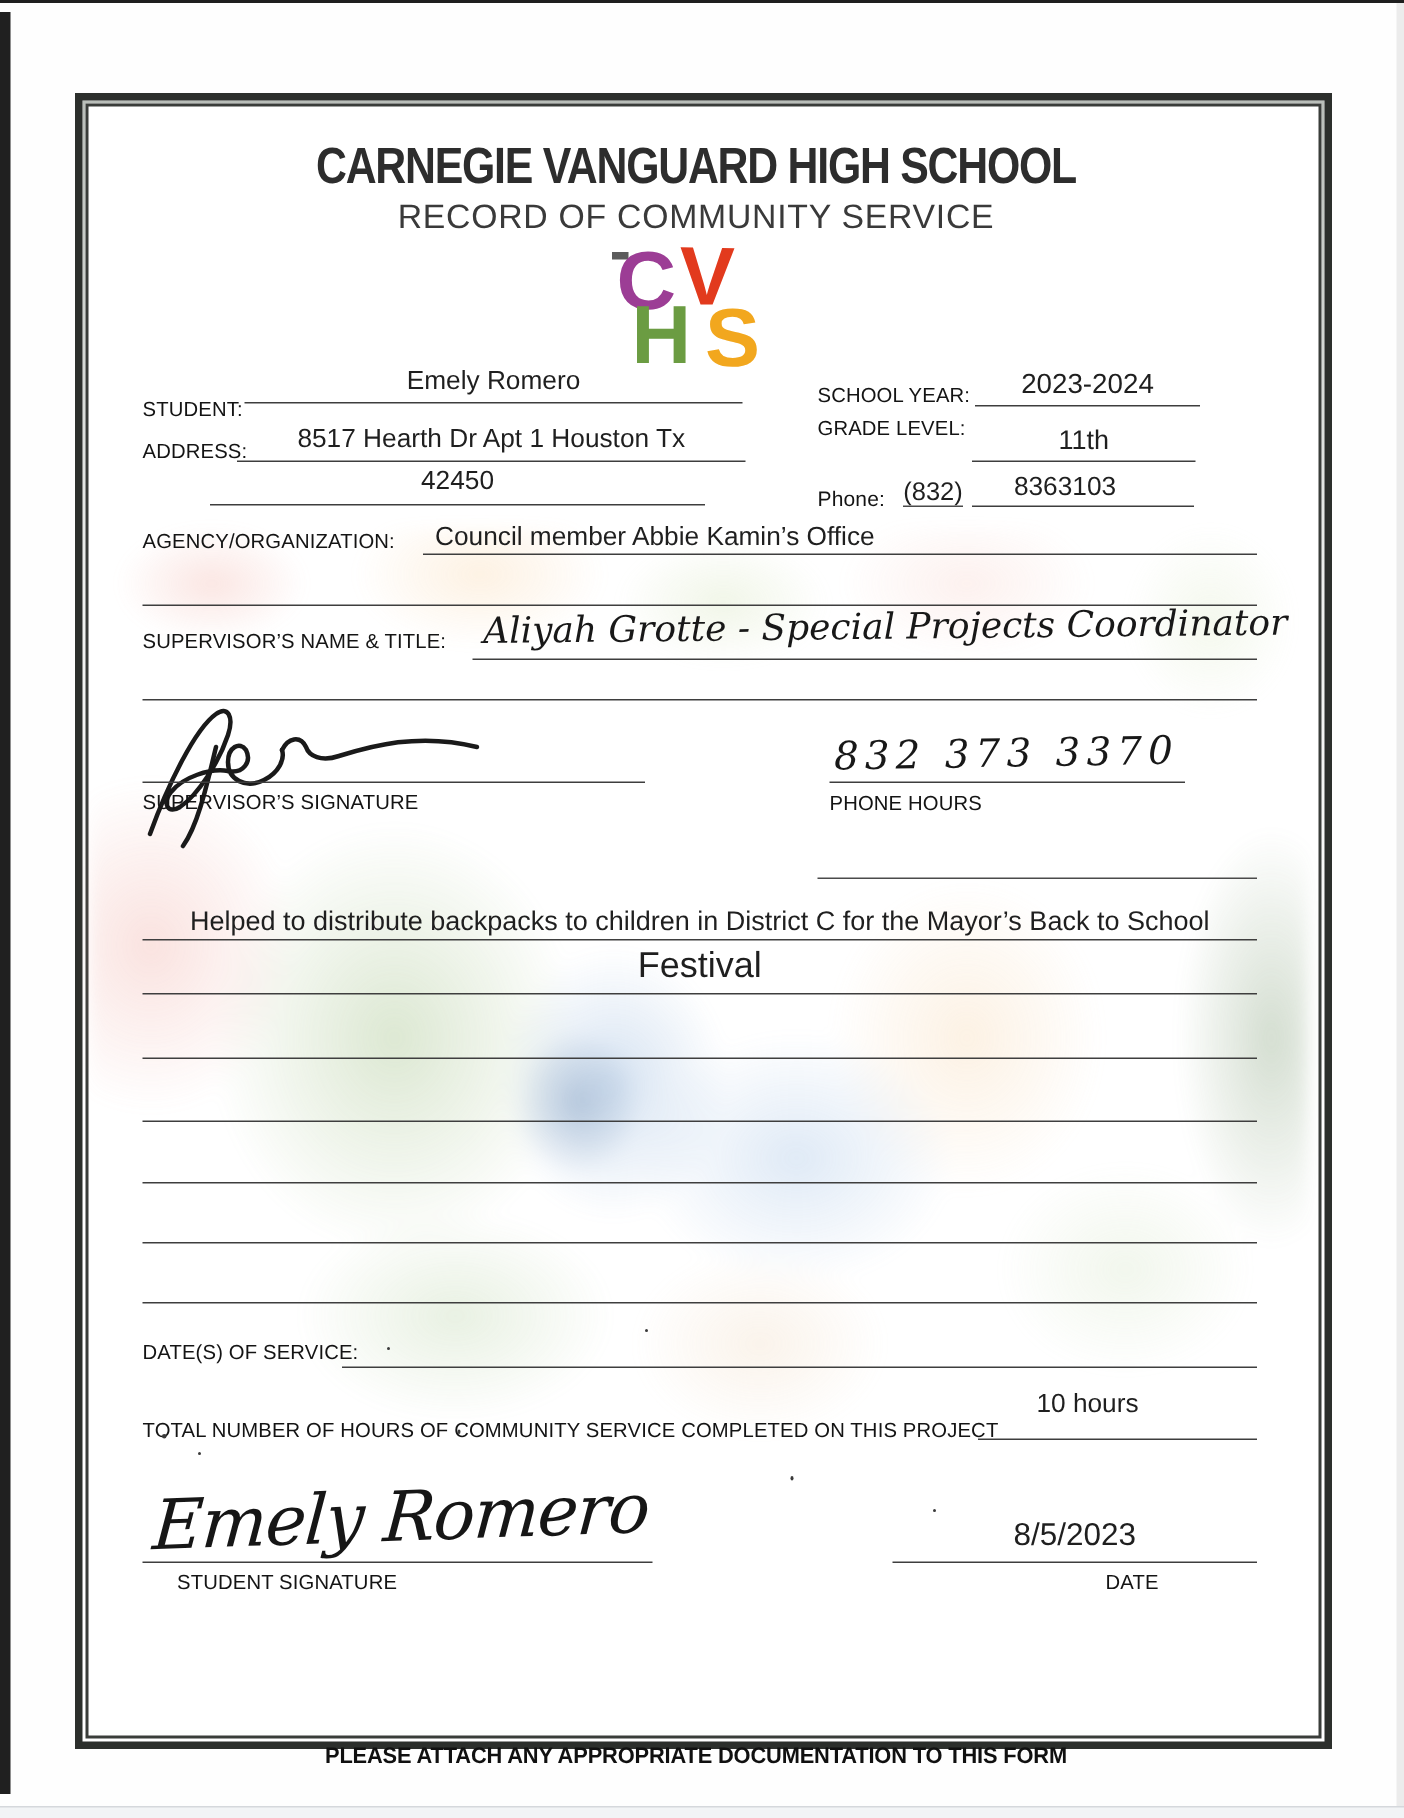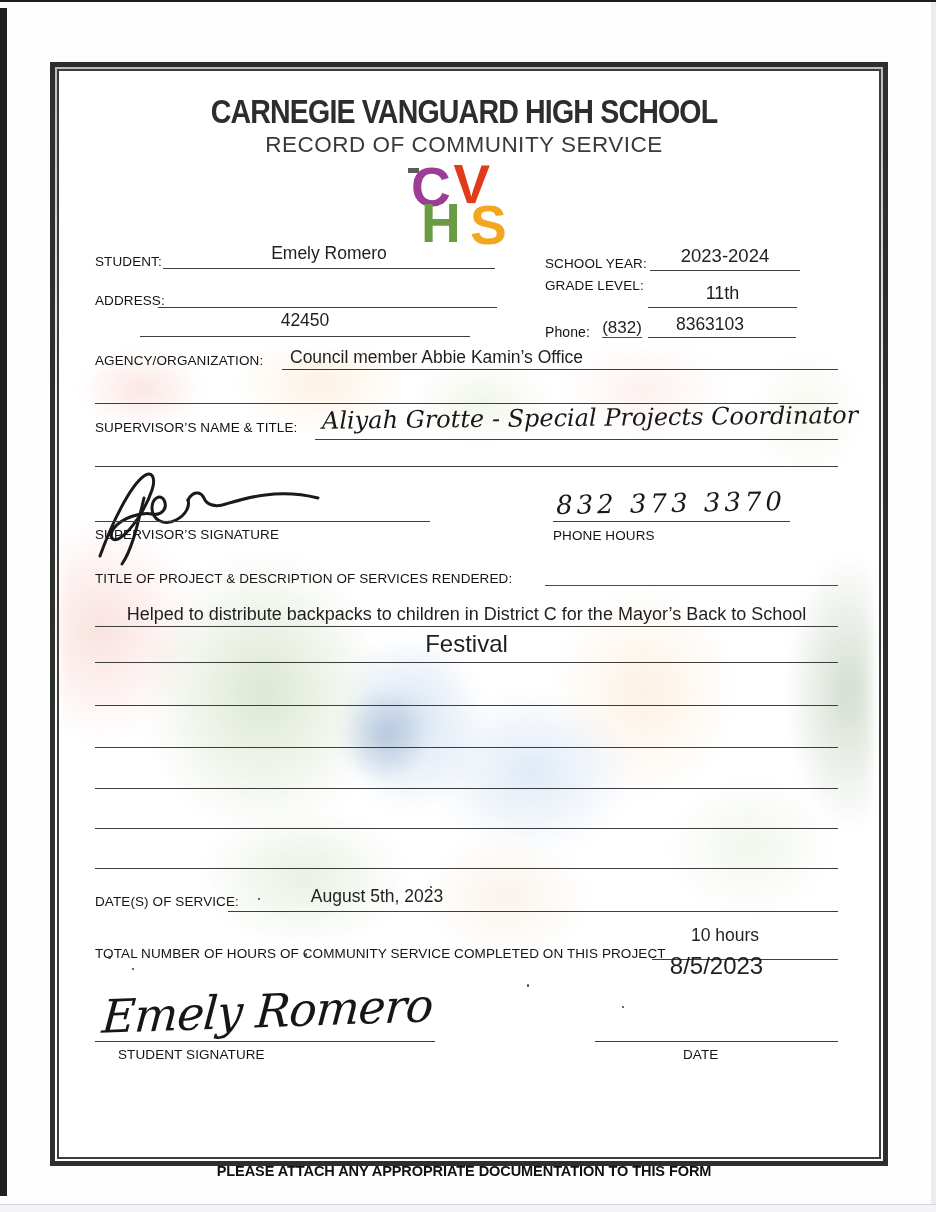--- a/index.html
+++ b/index.html
@@ -81,29 +81,30 @@
   <div class="form-title">RECORD OF COMMUNITY SERVICE</div>
 
   <div>
     <div class="logo-smudge"></div>
     <span class="logo-letter" style="left: 411px; top: 160px; color: rgb(156, 61, 149);">C</span>
     <span class="logo-letter" style="left: 453px; top: 157px; transform: rotate(1deg); color: rgb(226, 58, 29);">V</span>
     <span class="logo-letter" style="left: 421px; top: 196px; color: rgb(107, 156, 66);">H</span>
     <span class="logo-letter" style="left: 470px; top: 198px; color: rgb(242, 167, 30);">S</span>
   </div>
 
-  <span class="lbl" style="left:95px;top:254px;">STUDENT:</span>
+  <span class="lbl" style="left:95px;top:265px;">STUDENT:</span>
   <span class="val" style="left:163px;top:243px;width:332px;">Emely Romero</span>
   <div class="line" style="left:163px;top:268px;width:332px;"></div>
 
   <span class="lbl" style="left:545px;top:256px;">SCHOOL YEAR:</span>
   <span class="val" style="left:650px;top:245px;width:150px;font-size:18.5px;">2023-2024</span>
   <div class="line" style="left:650px;top:270px;width:150px;"></div>
 
   <span class="lbl" style="left:95px;top:293px;">ADDRESS:</span>
+  <span class="val" style="left:158px;top:282px;width:339px;">8517 Hearth Dr Apt 1 Houston Tx</span>
   <div class="line" style="left:158px;top:307px;width:339px;"></div>
   <span class="val" style="left:140px;top:310px;width:330px;">42450</span>
   <div class="line" style="left:140px;top:336px;width:330px;"></div>
 
   <span class="lbl" style="left:545px;top:278px;">GRADE LEVEL:</span>
   <span class="val" style="left:648px;top:283px;width:149px;font-size:18px;">11th</span>
   <div class="line" style="left:648px;top:307px;width:149px;"></div>
 
   <span class="lbl" style="left:545px;top:324px;font-size:14px;">Phone:</span>
   <span class="val" style="left:596px;top:318px;width:52px;font-size:17px;">(832)</span>
@@ -131,49 +132,47 @@
       <path d="M52,30 C46,55 40,82 30,96"></path>
     </g>
   </svg>
   <div class="line" style="left:95px;top:521px;width:335px;"></div>
   <span class="lbl" style="left:95px;top:527px;">SUPERVISOR’S SIGNATURE</span>
 
   <span class="val hand" style="left:556px;top:488px;width:235px;font-size:26px;letter-spacing:4px;transform:rotate(-1deg);text-align:left;">832 373 3370</span>
   <div class="line" style="left:553px;top:521px;width:237px;"></div>
   <span class="lbl" style="left:553px;top:528px;">PHONE HOURS</span>
 
-  <span class="lbl" style="left:95px;top:571px;">TITLE OF PROJECT &amp; DESCRIPTION OF SERVICES RENDERED:</span>
   <div class="line thin" style="left:545px;top:585px;width:293px;"></div>
 
   <span class="val" style="left:95px;top:604px;width:743px;font-size:18px;">Helped to distribute backpacks to children in District C for the Mayor’s Back to School</span>
   <div class="line" style="left:95px;top:626px;width:743px;"></div>
   <span class="val" style="left:95px;top:630px;width:743px;font-size:24px;">Festival</span>
   <div class="line" style="left:95px;top:662px;width:743px;"></div>
 
   <div class="line" style="left:95px;top:705px;width:743px;"></div>
   <div class="line" style="left:95px;top:747px;width:743px;"></div>
   <div class="line" style="left:95px;top:788px;width:743px;"></div>
   <div class="line" style="left:95px;top:828px;width:743px;"></div>
   <div class="line" style="left:95px;top:868px;width:743px;"></div>
 
   <span class="lbl" style="left:95px;top:894px;">DATE(S) OF SERVICE:</span>
-  <span class="val" style="left:232px;top:886px;width:290px;">August 5th, 2023</span>
   <div class="line" style="left:228px;top:911px;width:610px;"></div>
 
   <span class="val" style="left:660px;top:925px;width:130px;">10 hours</span>
   <span class="lbl" style="left:95px;top:946px;">TOTAL NUMBER OF HOURS OF COMMUNITY SERVICE COMPLETED ON THIS PROJECT</span>
   <div class="line" style="left:652px;top:959px;width:186px;"></div>
 
   <span class="cursive" style="position:absolute;left:102px;top:984px;font-size:46px;letter-spacing:-1px;color:#161616;transform:rotate(-2deg) skewX(-6deg);white-space:nowrap;">Emely Romero</span>
   <div class="line" style="left:95px;top:1041px;width:340px;"></div>
   <span class="lbl" style="left:118px;top:1047px;">STUDENT SIGNATURE</span>
 
-  <span class="val" style="left:595px;top:952px;width:243px;font-size:24px;">8/5/2023</span>
+  <span class="val" style="left:595px;top:1012px;width:243px;font-size:21px;">8/5/2023</span>
   <div class="line" style="left:595px;top:1041px;width:243px;"></div>
-  <span class="lbl" style="left:683px;top:1047px;">DATE</span>
+  <span class="lbl" style="left:737px;top:1047px;">DATE</span>
 
   <div class="footer-note">PLEASE ATTACH ANY APPROPRIATE DOCUMENTATION TO THIS FORM</div>
 
   <div class="speck" style="left:108px;top:956px;width:3px;height:3px;"></div>
   <div class="speck" style="left:132px;top:968px;width:2px;height:2px;"></div>
   <div class="speck" style="left:305px;top:953px;width:2px;height:3px;"></div>
   <div class="speck" style="left:430px;top:886px;width:2px;height:2px;"></div>
   <div class="speck" style="left:527px;top:984px;width:2px;height:3px;"></div>
   <div class="speck" style="left:622px;top:1006px;width:2px;height:2px;"></div>
   <div class="speck" style="left:258px;top:898px;width:2px;height:2px;"></div>

